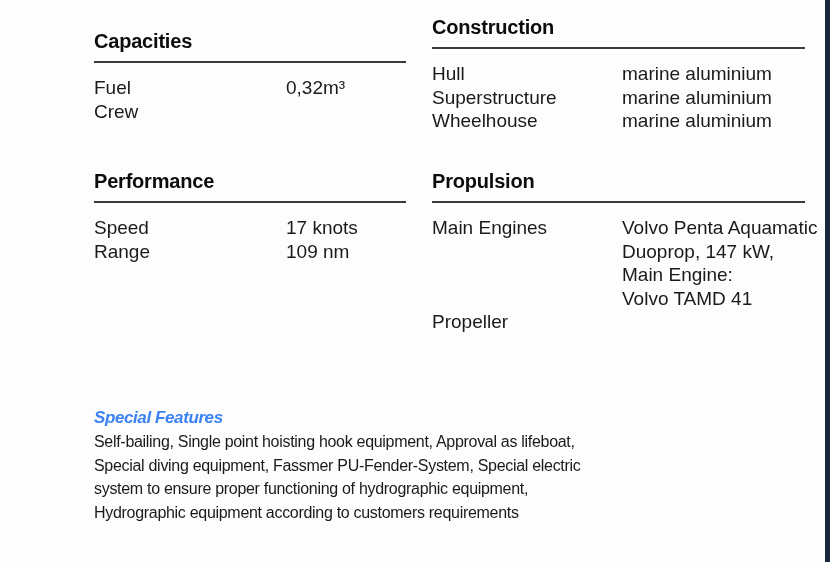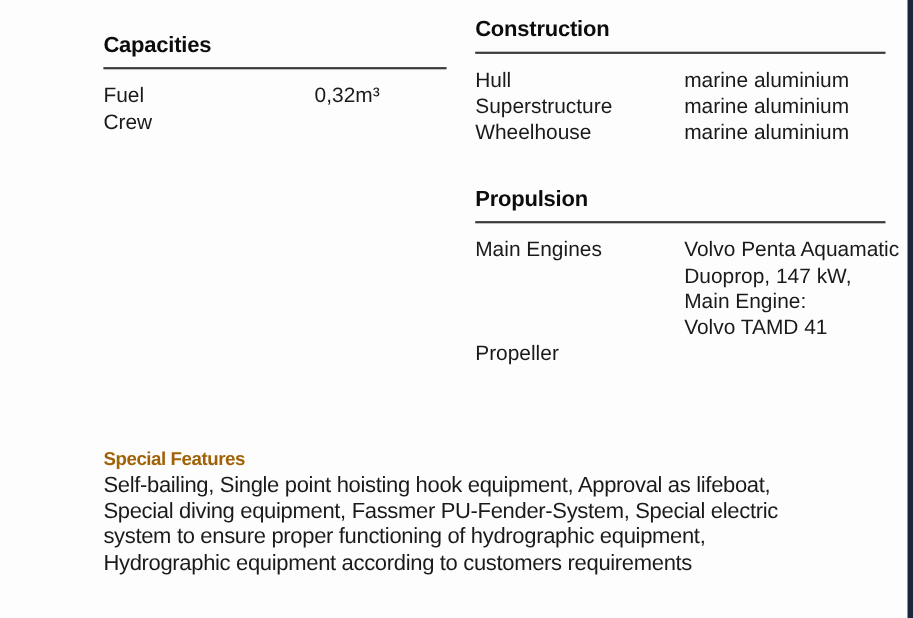--- a/index.html
+++ b/index.html
@@ -43,24 +43,25 @@
   .col-left  .spec-label { flex: 0 0 166px; }
   .col-right .spec-label { flex: 0 0 164px; }
   .spec-value { flex: 1 1 auto; margin-left: 26px; }
   .spec-value .value-line { line-height: 23.5px; white-space: nowrap; }
 
   .special-title {
     font-size: 17px;
     line-height: 24px;
     font-weight: bold;
     letter-spacing: -0.4px;
-    color: #a16207;
+    color: #3b82f6;
+    font-style: italic;
   }
   .special-lines {
-    font-size: 20px;
+    font-size: 16px;
     line-height: 23.5px;
     letter-spacing: -0.3px;
   }
   .special-lines .feature-line { white-space: nowrap; }
 </style>
 </head>
 <body>
 
 <div class="page">
 
@@ -90,20 +91,34 @@
         <div class="spec-label">Superstructure</div>
         <div class="spec-value">marine aluminium</div>
       </div>
       <div class="spec-row">
         <div class="spec-label">Wheelhouse</div>
         <div class="spec-value">marine aluminium</div>
       </div>
     </div>
   </div>
 
+  <div class="section sec-performance col-left">
+    <div class="section-title">Performance</div>
+    <hr class="section-rule">
+    <div class="spec-rows">
+      <div class="spec-row">
+        <div class="spec-label">Speed</div>
+        <div class="spec-value">17 knots</div>
+      </div>
+      <div class="spec-row">
+        <div class="spec-label">Range</div>
+        <div class="spec-value">109 nm</div>
+      </div>
+    </div>
+  </div>
 
   <div class="section sec-propulsion col-right">
     <div class="section-title">Propulsion</div>
     <hr class="section-rule">
     <div class="spec-rows">
       <div class="spec-row">
         <div class="spec-label">Main Engines</div>
         <div class="spec-value">
           <div class="value-line">Volvo Penta Aquamatic</div>
           <div class="value-line">Duoprop, 147 kW,</div>

